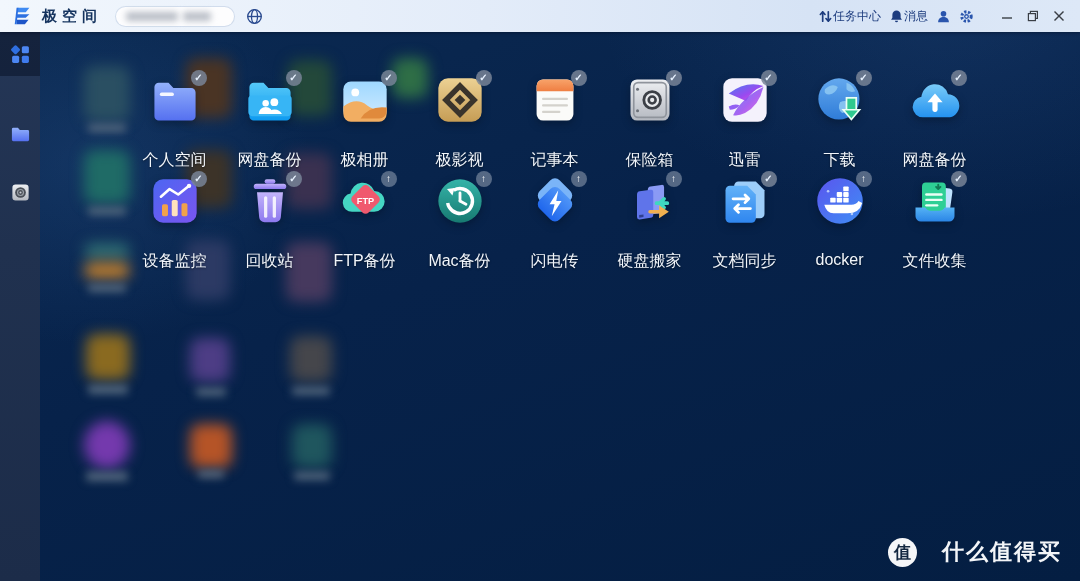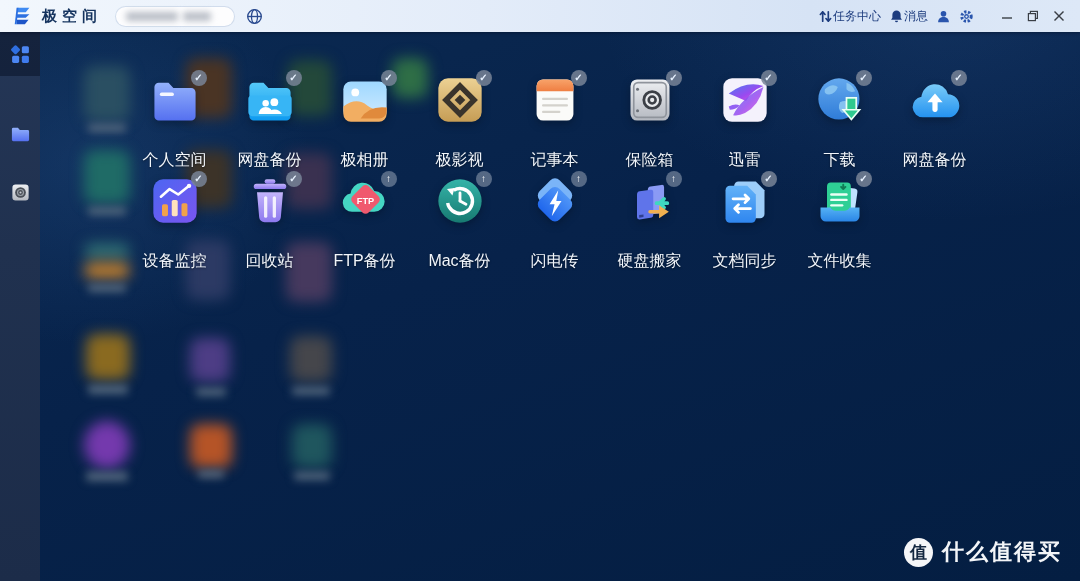--- a/index.html
+++ b/index.html
@@ -54,21 +54,21 @@
 
   
   .ghost { position:absolute; border-radius:10px; filter:blur(7px); z-index:5; }
   .ghost.round { border-radius:50%; }
   .ghost-label { position:absolute; border-radius:3px; filter:blur(4px); z-index:5; background:#53677d; }
 
   
   .watermark { position:absolute; right:18px; bottom:14px; display:flex; align-items:center; gap:9px; z-index:50; }
   .wm-logo { width:29px; height:29px; border-radius:50%; background:#f5f6f8; color:#12263f;
     display:flex; align-items:center; justify-content:center; font-size:17px; font-weight:bold; }
-  .wm-text { color:#f3f5f8; font-size:22px; font-weight:bold; letter-spacing:2px; }
+  .wm-text { color:#f3f5f8; font-size:22px; font-weight:bold; letter-spacing:2px;margin-left:16px; }
 </style>
 </head>
 <body>
 
 <div id="app">
 
   <svg width="0" height="0" style="position:absolute">
     <defs>
       <linearGradient id="gFolderBlue" x1="0" y1="0" x2="0" y2="1">
           <stop offset="0" stop-color="#93b1fb"></stop>
@@ -490,20 +490,40 @@
             <path d="M18 6 h16 l8 8 v22 a4 4 0 0 1-4 4 H18 a4 4 0 0 1-4-4 V10 a4 4 0 0 1 4-4 z" fill="#9dcdf9"></path>
             <path d="M10 10 h16 l8 8 v22 a4 4 0 0 1-4 4 H10 a4 4 0 0 1-4-4 V14 a4 4 0 0 1 4-4 z" fill="url(#gDoc)"></path>
             <path d="M13 24 h14 M24 20.5 l3.5 3.5 l-3.5 3.5" stroke="#fff" stroke-width="2.6" fill="none" stroke-linecap="round" stroke-linejoin="round" transform="translate(0,-2)"></path>
             <path d="M29 31 h-14 M18 27.5 l-3.5 3.5 l3.5 3.5" stroke="#fff" stroke-width="2.6" fill="none" stroke-linecap="round" stroke-linejoin="round"></path>
           </svg>
           <span class="badge check"></span>
         </div>
         <span class="tile-label">文档同步</span>
       </div>
 
+      <div class="tile">
+        <div class="icon-wrap">
+          <svg class="appicon" viewBox="0 0 48 48">
+            <circle cx="24" cy="24" r="21" fill="url(#gDocker)"></circle>
+            <g fill="#fff">
+              <rect x="15" y="21" width="5" height="4.4" rx=".8"></rect>
+                <rect x="21" y="21" width="5" height="4.4" rx=".8"></rect>
+                <rect x="27" y="21" width="5" height="4.4" rx=".8"></rect>
+              <rect x="21" y="15.8" width="5" height="4.4" rx=".8"></rect>
+                <rect x="27" y="15.8" width="5" height="4.4" rx=".8"></rect>
+                <rect x="27" y="10.6" width="5" height="4.4" rx=".8"></rect>
+              <path d="M9.5 27.5 h25 q4.5 0 6.5 -3.5 l3.5 1.8 q-2.5 9.5 -13.5 9.5 h-13 q-6.5 0 -8.5 -7.8 z"></path>
+            </g>
+            <circle cx="13" cy="15" r="1.2" fill="#cfe2ff" opacity=".8"></circle>
+              <circle cx="35" cy="36" r="1.2" fill="#cfe2ff" opacity=".8"></circle>
+          </svg>
+          <span class="badge update"></span>
+        </div>
+        <span class="tile-label">docker</span>
+      </div>
 
       <div class="tile">
         <div class="icon-wrap">
           <svg class="appicon" viewBox="0 0 48 48">
             <rect x="27" y="12" width="12" height="22" rx="3" fill="#bfe3ff" transform="rotate(8 33 23)"></rect>
             <rect x="12" y="7" width="22" height="28" rx="3.5" fill="#2ecf95"></rect>
             <g stroke="#eafff5" stroke-width="2.2" stroke-linecap="round">
               <line x1="16" y1="18" x2="30" y2="18"></line>
                 <line x1="16" y1="23" x2="30" y2="23"></line>
                 <line x1="16" y1="28" x2="26" y2="28"></line>

